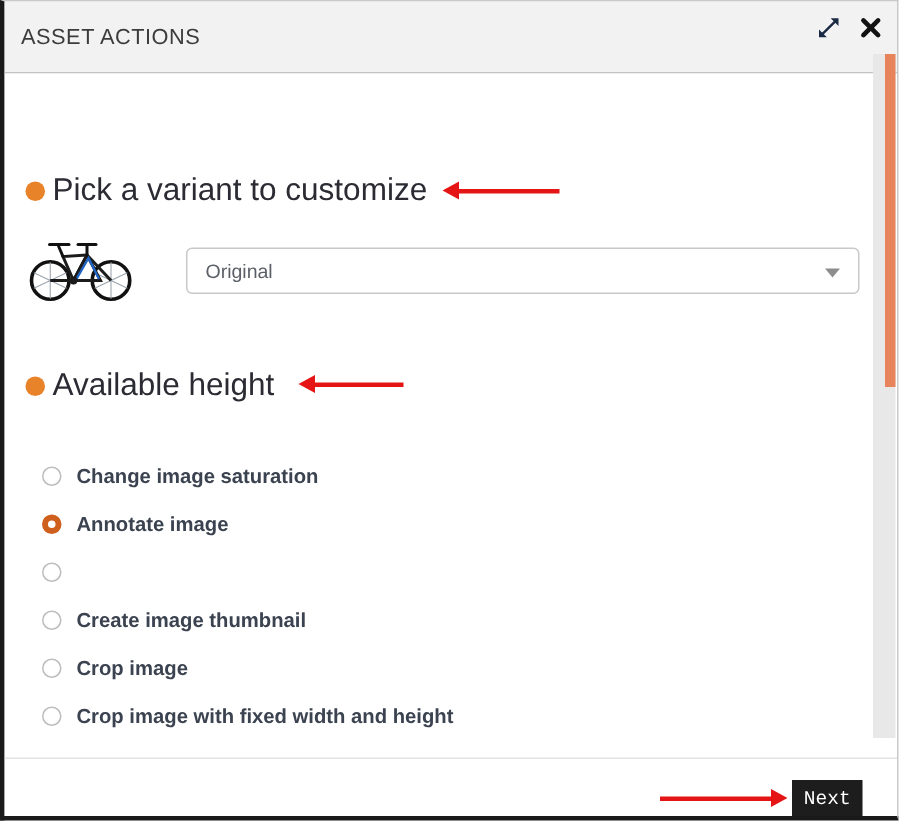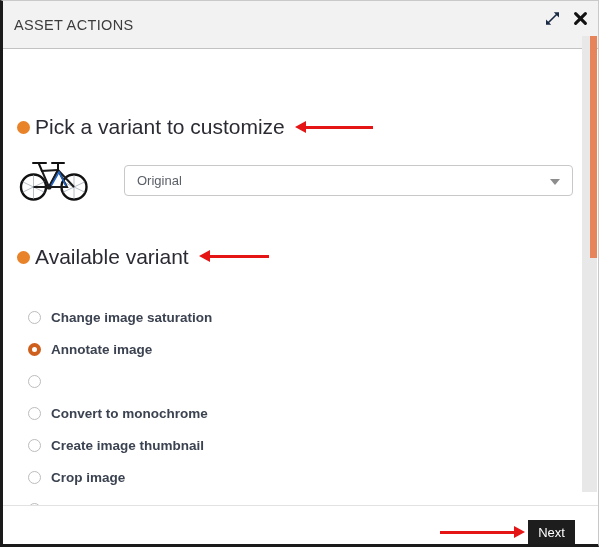--- a/index.html
+++ b/index.html
@@ -185,21 +185,21 @@
   #next-btn {
     position: absolute;
     right: 23px; top: 14px;
     width: 47px; height: 24px;
     background: #1d1d1d;
     color: #ffffff;
     font-size: 13px;
     display: flex; align-items: center; justify-content: center;
     cursor: pointer;
     border: none;
-    font-family: Liberation Sans, sans-serif;
+    font-family: Liberation Mono, monospace;
   }
 </style>
 </head>
 <body>
 
 <div id="dialog">
 
   <div id="titlebar">
     <span id="title-text">ASSET ACTIONS</span>
     <div id="titlebar-actions">
@@ -276,42 +276,38 @@
           </svg>
         </div>
         <div id="select">
           <span id="select-value">Original</span>
           <span id="select-caret"></span>
         </div>
       </div>
 
       <div class="section-head" style="position:absolute; left:14px; top:196px;">
         <span class="bullet"></span>
-        <span class="section-title">Available variant</span>
+        <span class="section-title">Available height</span>
       </div>
       <div class="red-arrow arrow-left" style="left:196px; top:201px; width:70px;">
         <span class="head"></span>
           <span class="shaft"></span>
       </div>
 
       <div id="options">
         <div class="opt">
           <span class="radio"></span>
           <span class="opt-label">Change image saturation</span>
         </div>
         <div class="opt selected">
           <span class="radio"></span>
           <span class="opt-label">Annotate image</span>
         </div>
         <div class="opt">
           <span class="radio"></span>
-        </div>
-        <div class="opt">
-          <span class="radio"></span>
-          <span class="opt-label">Convert to monochrome</span>
         </div>
         <div class="opt">
           <span class="radio"></span>
           <span class="opt-label">Create image thumbnail</span>
         </div>
         <div class="opt">
           <span class="radio"></span>
           <span class="opt-label">Crop image</span>
         </div>
         <div class="opt">

